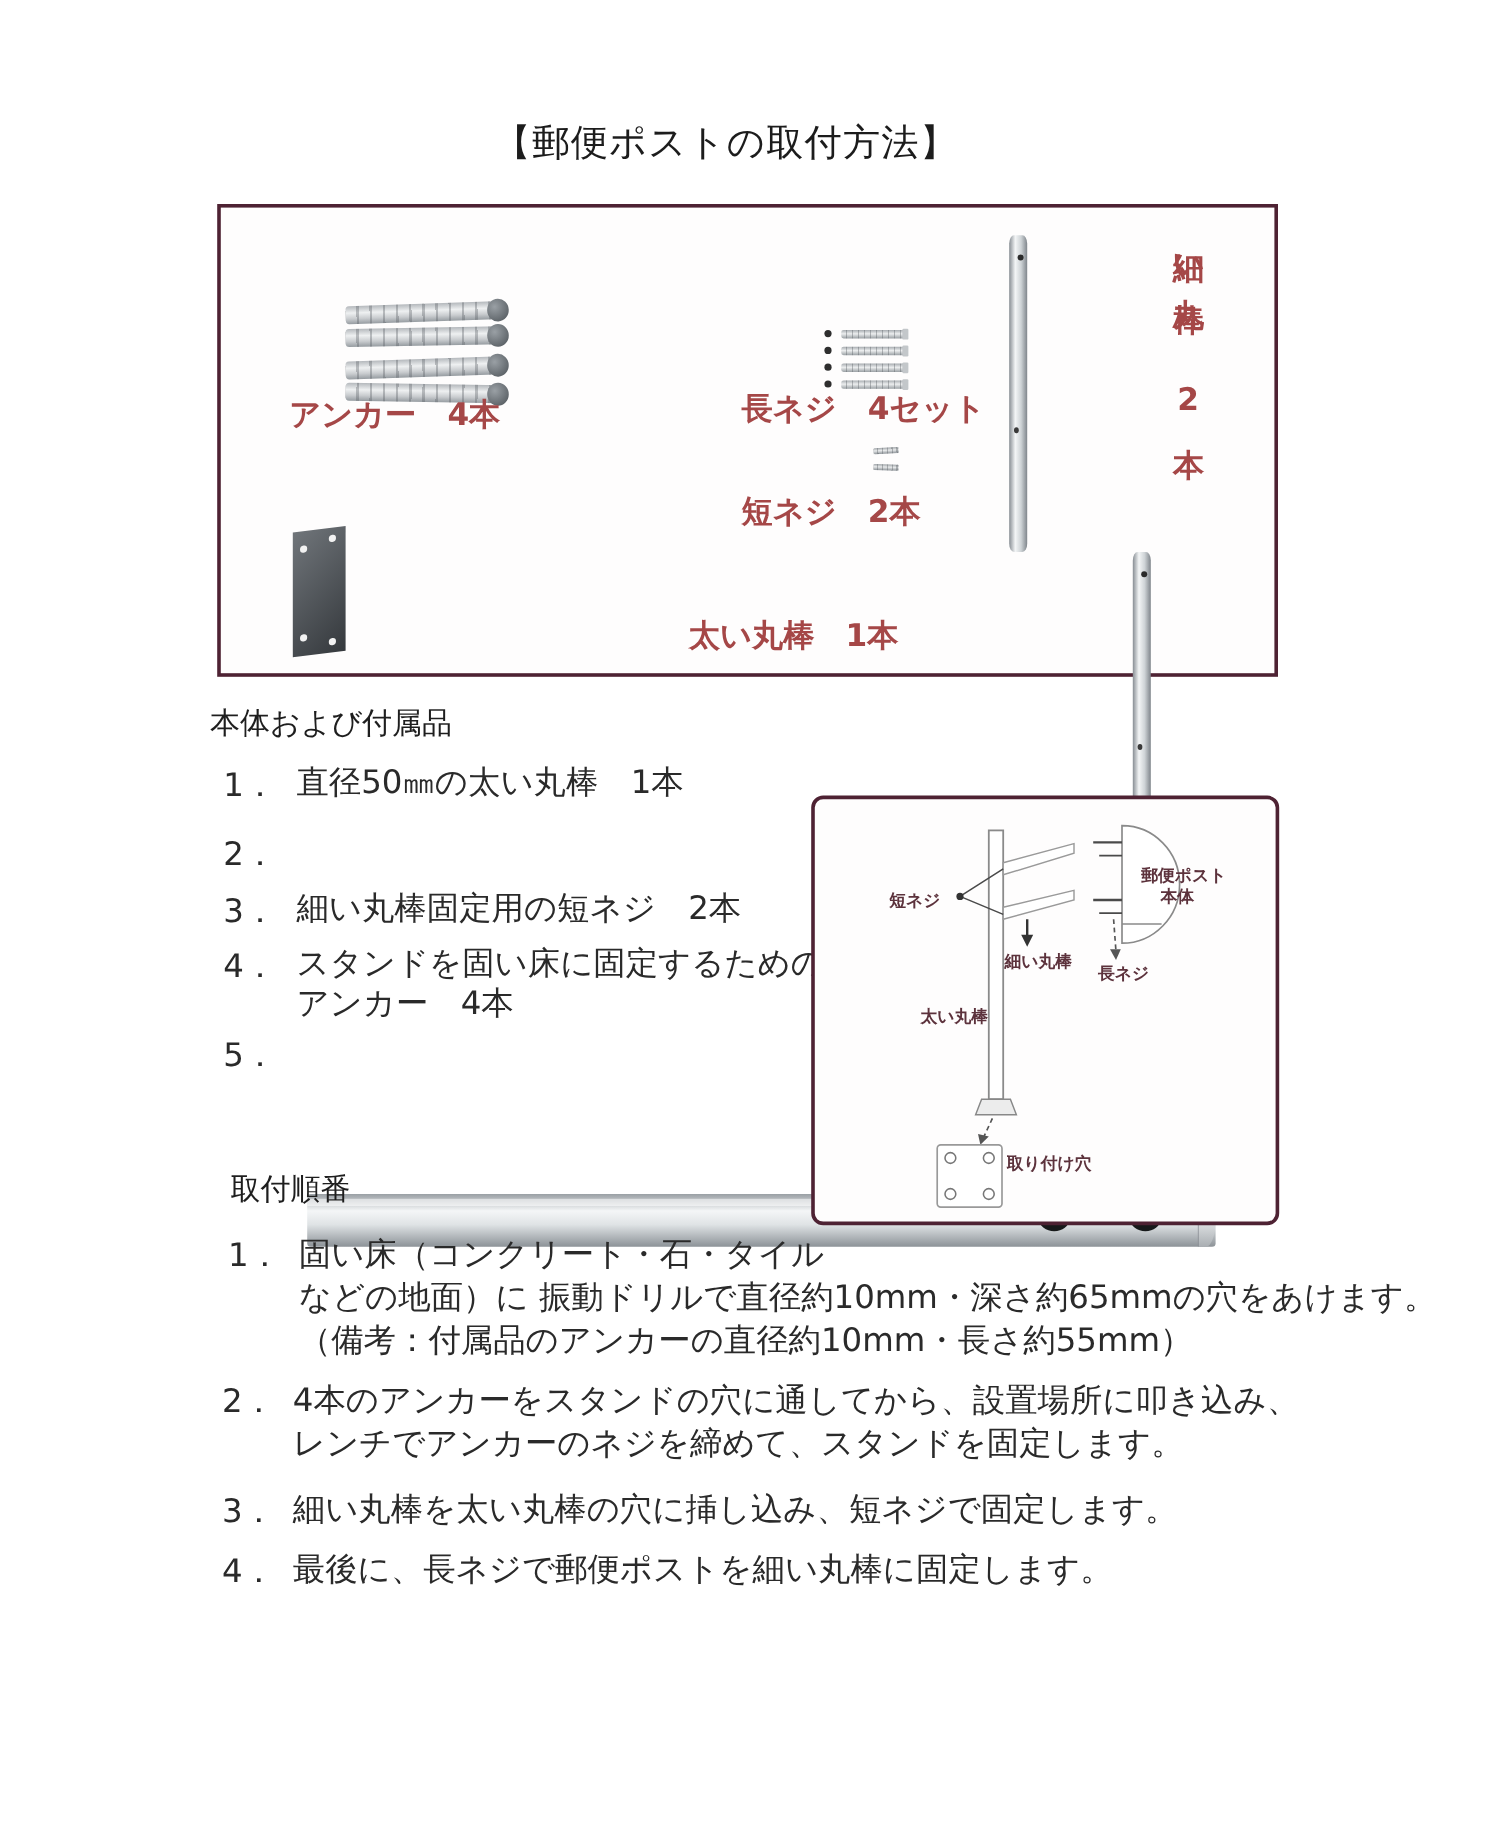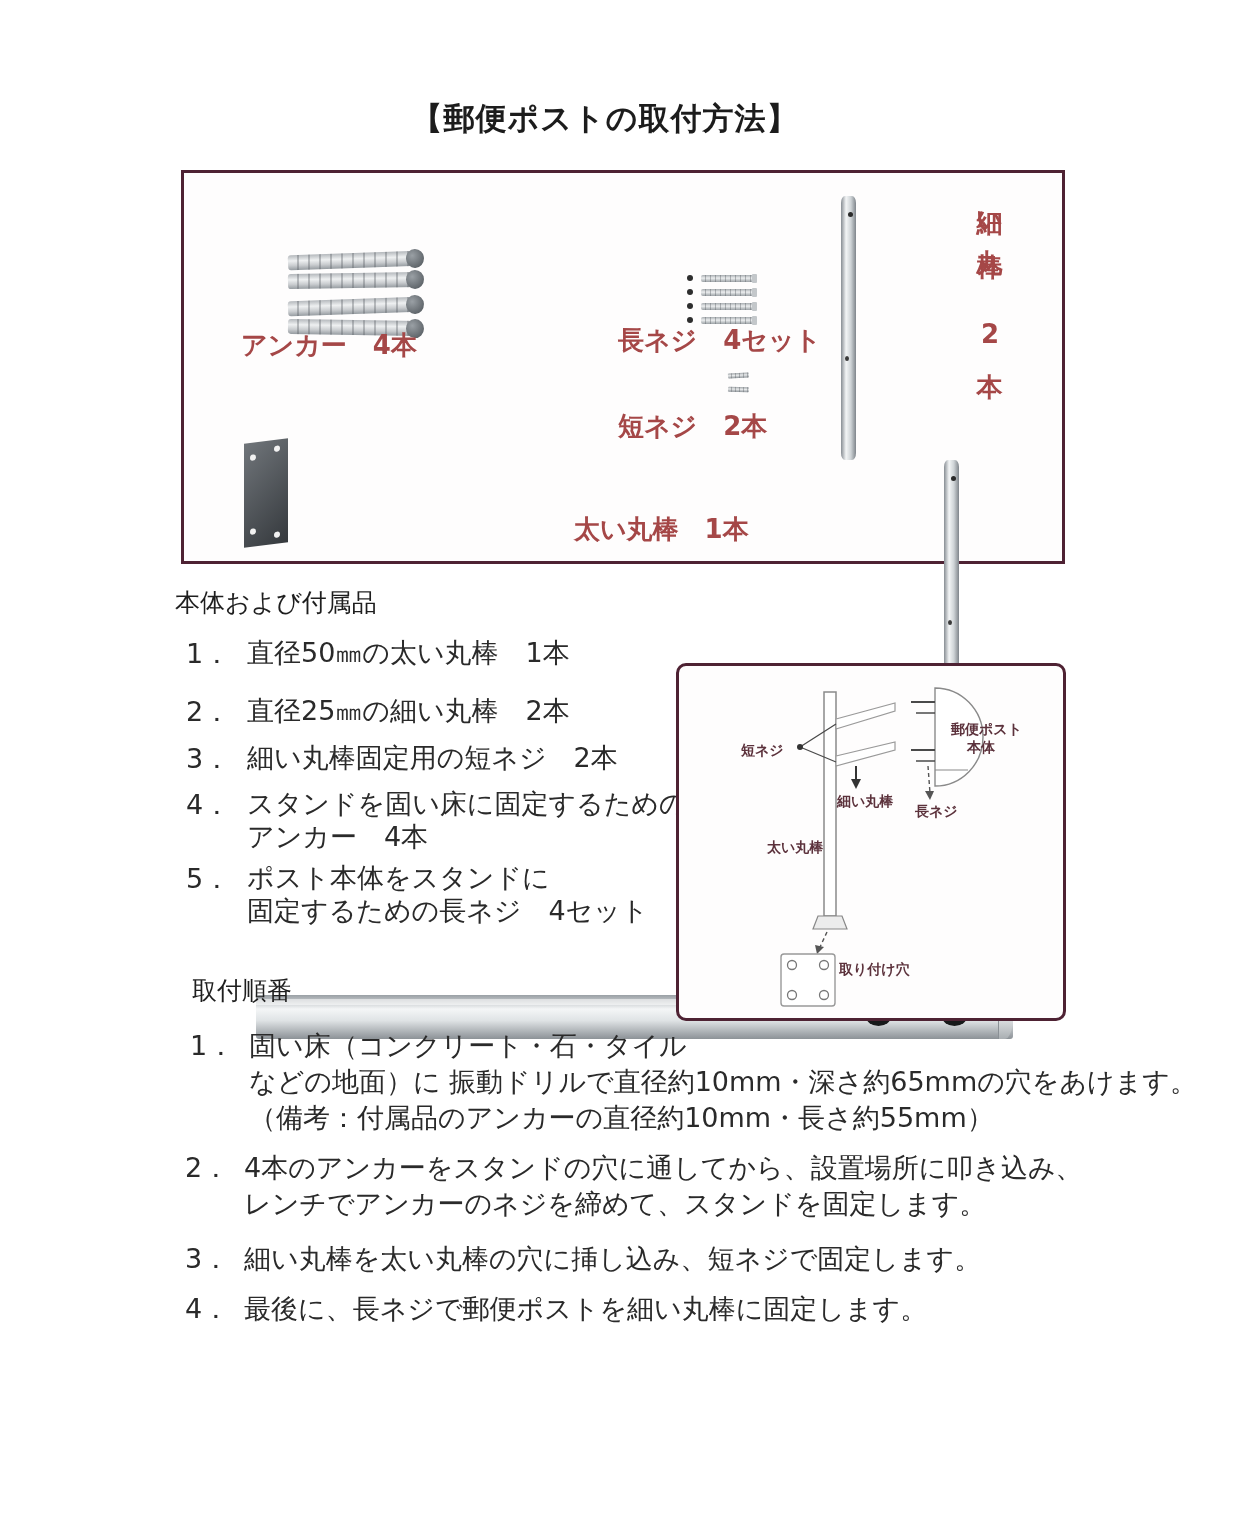--- a/index.html
+++ b/index.html
@@ -6,21 +6,21 @@
   body{
     width:1247px;height:1536px;position:relative;background:#ffffff;
     font-family:"DejaVu Sans","Liberation Sans",sans-serif;color:#222;
     overflow:hidden;
   }
   .abs{position:absolute;}
 
   
   .page-title{
     left:0;top:98px;width:1210px;text-align:center;
-    font-size:31px;font-weight:bold;color:#1c1c1c;letter-spacing:1px;
+    font-size:31px;font-weight:normal;color:#1c1c1c;letter-spacing:1px;
   }
 
   
   .parts-box{
     left:181px;top:170px;width:878px;height:388px;
     border:3px solid #4e2233;background:#fefdfd;
   }
   .red-label{color:#a54747;font-weight:bold;font-size:26px;white-space:nowrap;}
 
   .anchor{position:relative;width:133px;height:15px;border-radius:3px;
@@ -147,43 +147,36 @@
 <div class="abs sec-heading" style="left:175px;top:586px;">本体および付属品</div>
 
 <div class="abs item" style="left:186px;top:636px;">
   <span class="num">1．</span>
   <div class="lines">
       <div>直径50㎜の太い丸棒　1本</div>
     </div>
 </div>
 <div class="abs item" style="left:186px;top:694px;">
   <span class="num">2．</span>
-  <div class="lines">
-      <div>直径25㎜の細い丸棒　2本</div>
-    </div>
 </div>
 <div class="abs item" style="left:186px;top:741px;">
   <span class="num">3．</span>
   <div class="lines">
       <div>細い丸棒固定用の短ネジ　2本</div>
     </div>
 </div>
 <div class="abs item" style="left:186px;top:787px;">
   <span class="num">4．</span>
   <div class="lines">
     <div>スタンドを固い床に固定するための</div>
     <div>アンカー　4本</div>
   </div>
 </div>
 <div class="abs item" style="left:186px;top:861px;">
   <span class="num">5．</span>
-  <div class="lines">
-    <div>ポスト本体をスタンドに</div>
-    <div>固定するための長ネジ　4セット</div>
-  </div>
 </div>
 
 <div class="abs diagram-box">
   <svg viewBox="0 0 384 352" width="384" height="352">
 
     <rect x="145" y="26" width="12" height="224" fill="#ffffff" stroke="#8a8a8a" stroke-width="1.5"></rect>
 
     <polygon points="157,53 216,37 216,45 157,63" fill="#ffffff" stroke="#9a9a9a" stroke-width="1.2"></polygon>
     <polygon points="157,90 216,76 216,84 157,100" fill="#ffffff" stroke="#9a9a9a" stroke-width="1.2"></polygon>
 

